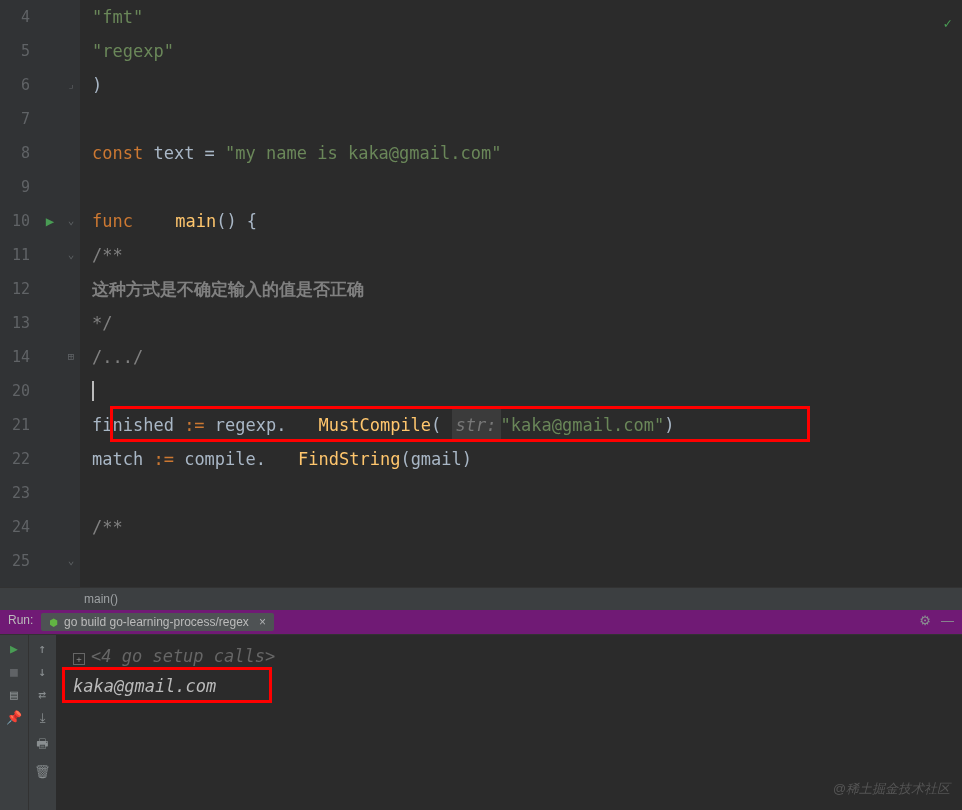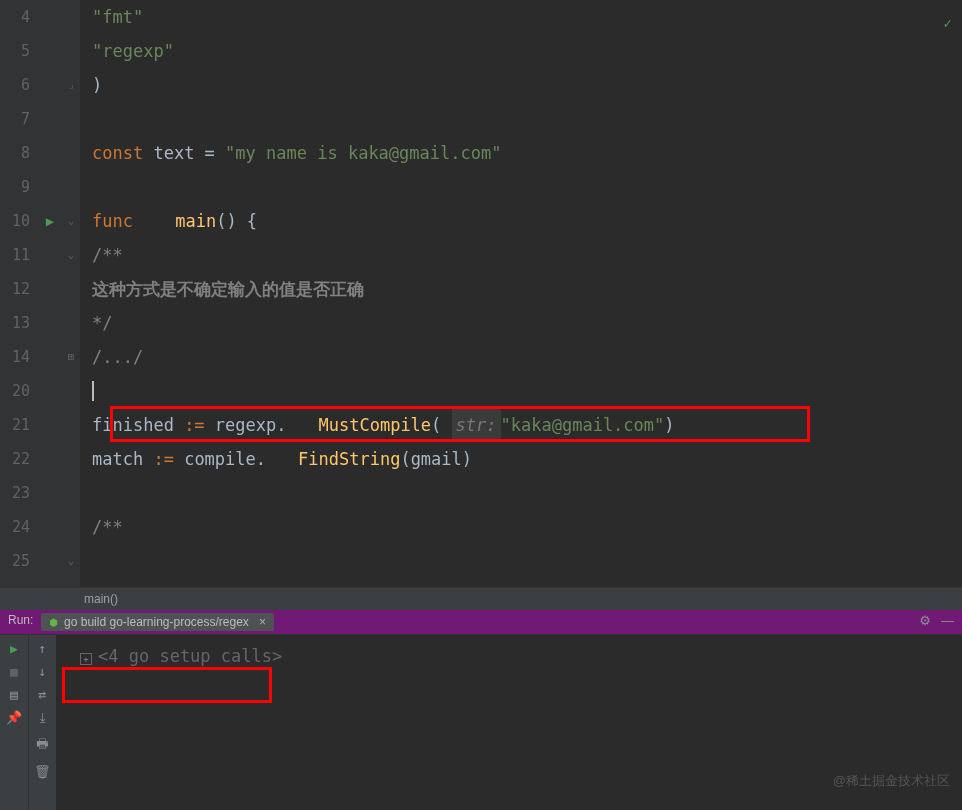--- a/index.html
+++ b/index.html
@@ -120,32 +120,33 @@
       align-items: center;
       gap: 8px;
       padding-top: 6px;
       border-left: 1px solid #323232;
     }
     .side-icon { color: #8a8f91; font-size: 13px; cursor: pointer; }
     .play-icon { color: #499c54; }
     .console {
       flex: 1;
       background: #2b2b2b;
-      padding: 6px 24px;
+      padding: 6px 17px;
       font-size: 17px;
       color: #bbbbbb;
       line-height: 30px;
       font-family: "Consolas", monospace;
       position: relative;
+      font-style: italic;
     }
     .console-dim { color: #666; }
     .watermark {
       position: absolute;
       right: 12px;
-      bottom: 14px;
+      bottom: 6px;
       color: #555;
       font-size: 13px;
       font-family: sans-serif;
     }
     .check-icon {
       position: absolute;
       top: 6px;
       right: 10px;
       color: #499c54;
       font-size: 14px;
@@ -266,18 +267,19 @@
     <div class="run-sidebar2">
       <span class="side-icon">↑</span>
       <span class="side-icon">↓</span>
       <span class="side-icon">⇄</span>
       <span class="side-icon">⤓</span>
       <span class="side-icon">🖶</span>
       <span class="side-icon">🗑</span>
     </div>
     <div class="console">
       <div><span class="expand-box">+</span><span class="console-dim">&lt;4 go setup calls&gt;</span></div>
+      <div>kaka@gmail.com</div>
       <div style="height:20px"></div>
       <div class="highlight-box" style="top:32px; left:6px; width:210px; height:36px;"></div>
       <div class="watermark">@稀土掘金技术社区</div>
     </div>
   </div>
 </div>
 
 </body></html>

